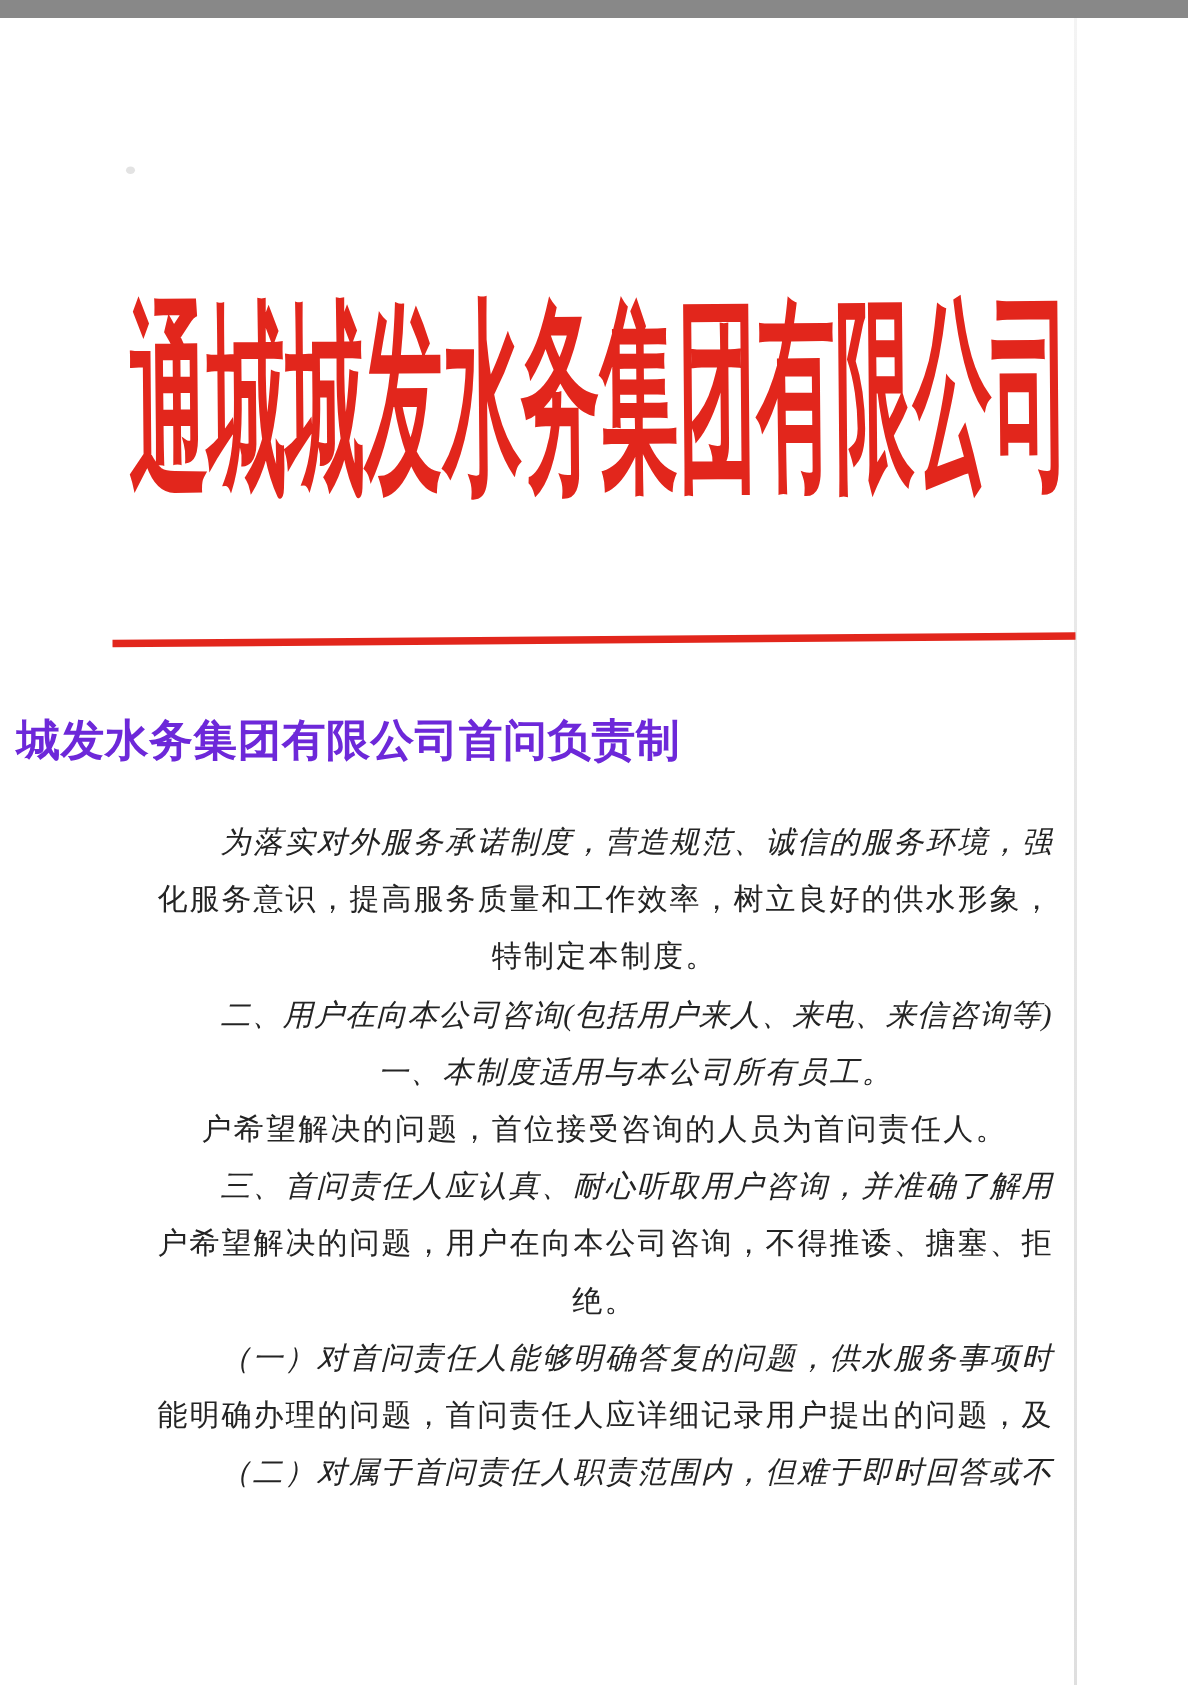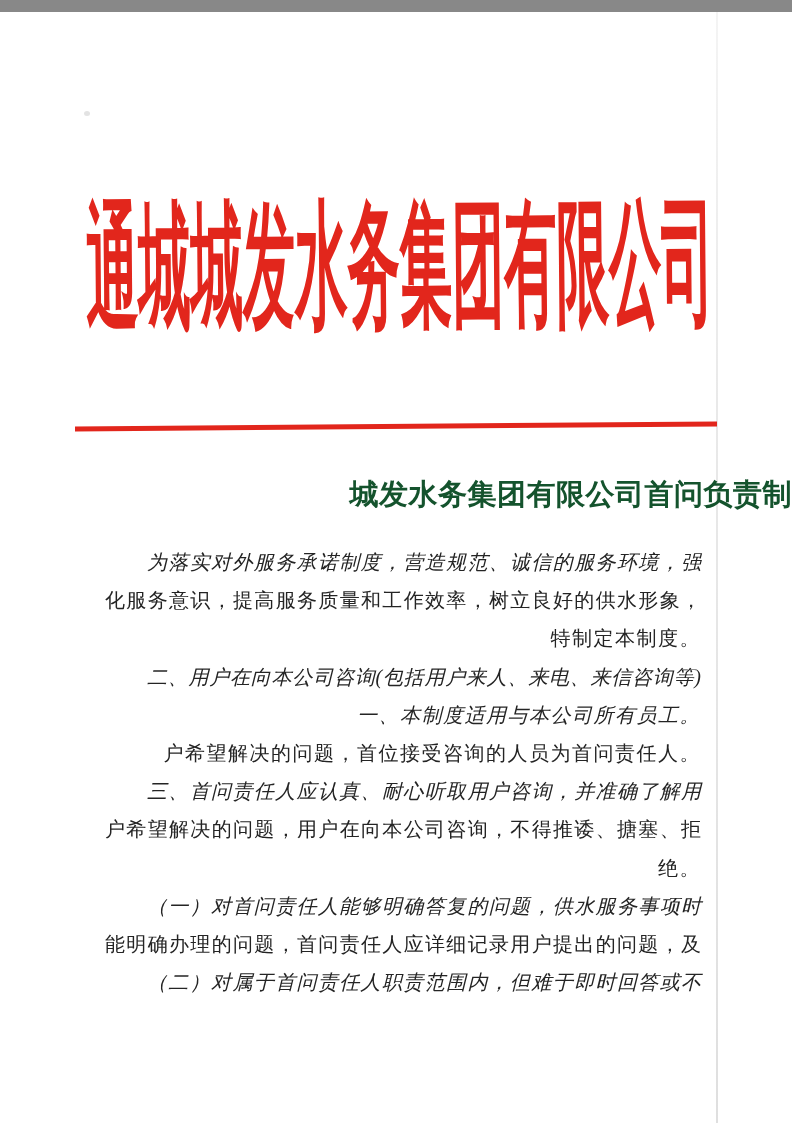--- a/index.html
+++ b/index.html
@@ -42,39 +42,39 @@
     width:642px;height:4.5px;
     transform:rotate(-0.45deg);
     transform-origin:center;
   }
   
   .doc-title{
     position:absolute;
     left:0;right:0;top:465px;
     margin:0;
     padding-left:11px;
-    text-align:right;
+    text-align:left;
     font-size:29px;
     line-height:34px;
     font-weight:bold;
-    color:#14532d;
+    color:#6d28d9;
     letter-spacing:0.5px;
   }
   
   .doc-body{
     position:absolute;
     left:105px;top:531px;
     width:596px;
     color:#242424;
   }
   .doc-body .line{
     font-size:20px;
     line-height:38.2px;
     height:38.2px;
-    text-align:right;
+    text-align:center;
     letter-spacing:1.5px;
     overflow:visible;
   }
   .doc-body .line.indent{padding-left:42px;font-style:italic;}
   .doc-body .line.fill{
     letter-spacing:0;
     text-align:justify;
     text-align-last:justify;
   }
 </style>

